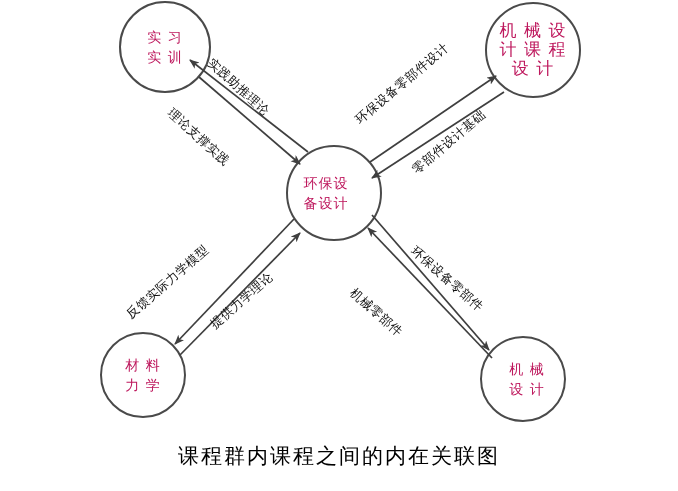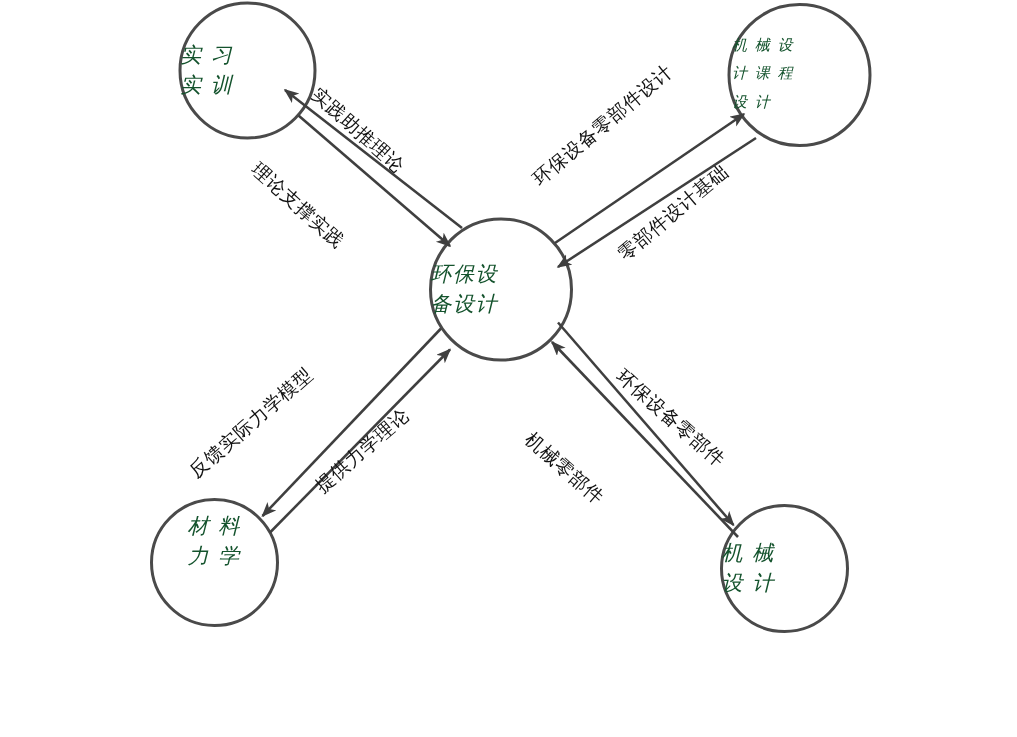--- a/index.html
+++ b/index.html
@@ -21,31 +21,30 @@
   }
   svg#diagram-svg {
     position: absolute;
     left: 0;
     top: 0;
     width: 678px;
     height: 491px;
   }
   .node-label {
     position: absolute;
-    text-align: left;
+    text-align: center;
     font-size: 14px;
     line-height: 20px;
-    color: #14532d;
+    color: #be185d;
     letter-spacing: 1px;
     white-space: pre-line;
     pointer-events: none;
-    font-style: italic;
   }
   .node-label.small {
-    font-size: 10px;
+    font-size: 17px;
     line-height: 19px;
   }
   .edge-label {
     position: absolute;
     font-size: 12.5px;
     color: #111111;
     white-space: nowrap;
     transform-origin: 0 0;
     letter-spacing: 0.5px;
   }
@@ -91,28 +90,29 @@
     <line x1="492" y1="358" x2="368" y2="228" stroke="#3f3f3f" stroke-width="1.7" marker-end="url(#arrowhead)"></line>
   </svg>
 
   <div class="node-label" style="left:287px; top:173px; width:78px;">环保设
 备设计</div>
   <div class="node-label" style="left:120px; top:27px; width:90px;">实 习
 实 训</div>
   <div class="node-label small" style="left:488px; top:21px; width:90px;">机 械 设
 计 课 程
 设 计</div>
-  <div class="node-label" style="left:101px; top:341px; width:84px;padding-left:24px;">材 料
+  <div class="node-label" style="left:101px; top:355px; width:84px;">材 料
 力 学</div>
   <div class="node-label" style="left:481px; top:359px; width:92px;">机 械
 设 计</div>
 
   <div class="edge-label" style="left:215px; top:55px; transform:rotate(42deg);">实践助推理论</div>
   <div class="edge-label" style="left:175px; top:105px; transform:rotate(42deg);">理论支撑实践</div>
   <div class="edge-label" style="left:352px; top:115px; transform:rotate(-40deg);">环保设备零部件设计</div>
   <div class="edge-label" style="left:409px; top:165px; transform:rotate(-40deg);">零部件设计基础</div>
   <div class="edge-label" style="left:123px; top:310px; transform:rotate(-41deg);">反馈实际力学模型</div>
   <div class="edge-label" style="left:207px; top:320px; transform:rotate(-41deg);">提供力学理论</div>
   <div class="edge-label" style="left:418px; top:243px; transform:rotate(41deg);">环保设备零部件</div>
   <div class="edge-label" style="left:357px; top:285px; transform:rotate(41deg);">机械零部件</div>
 
+  <div class="caption" style="top:442px;">课程群内课程之间的内在关联图</div>
 
 </div>
 
 </body></html>

